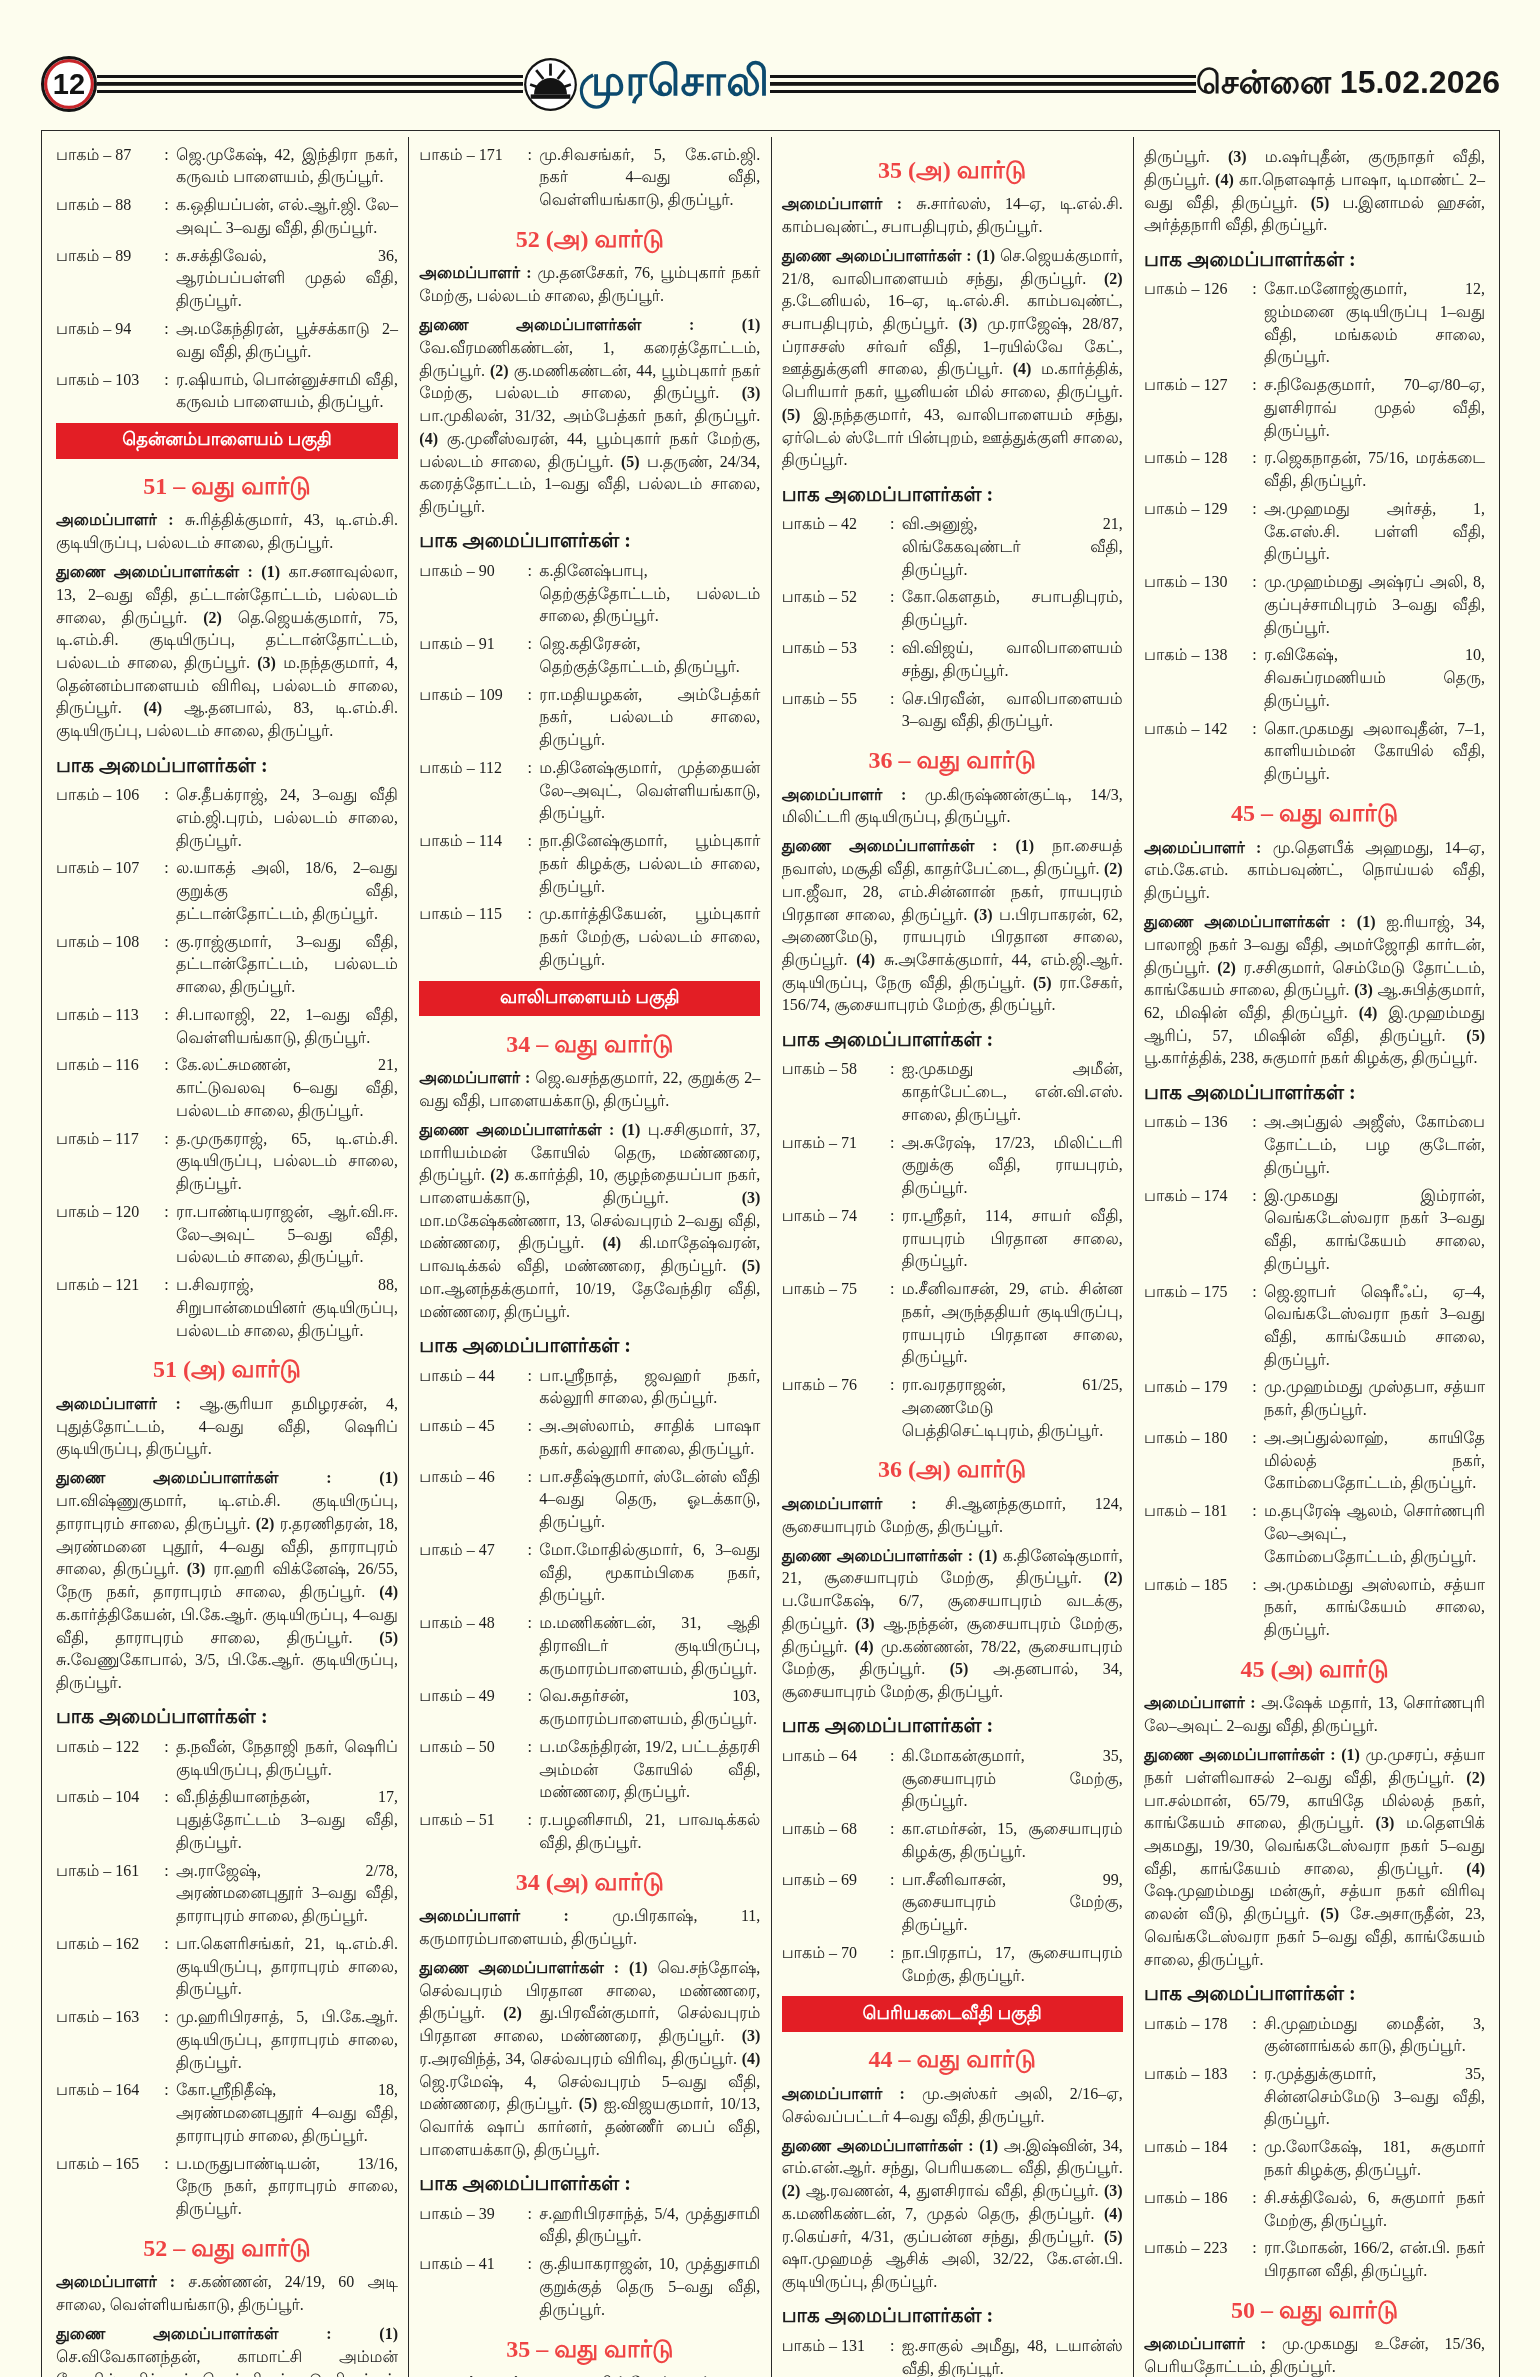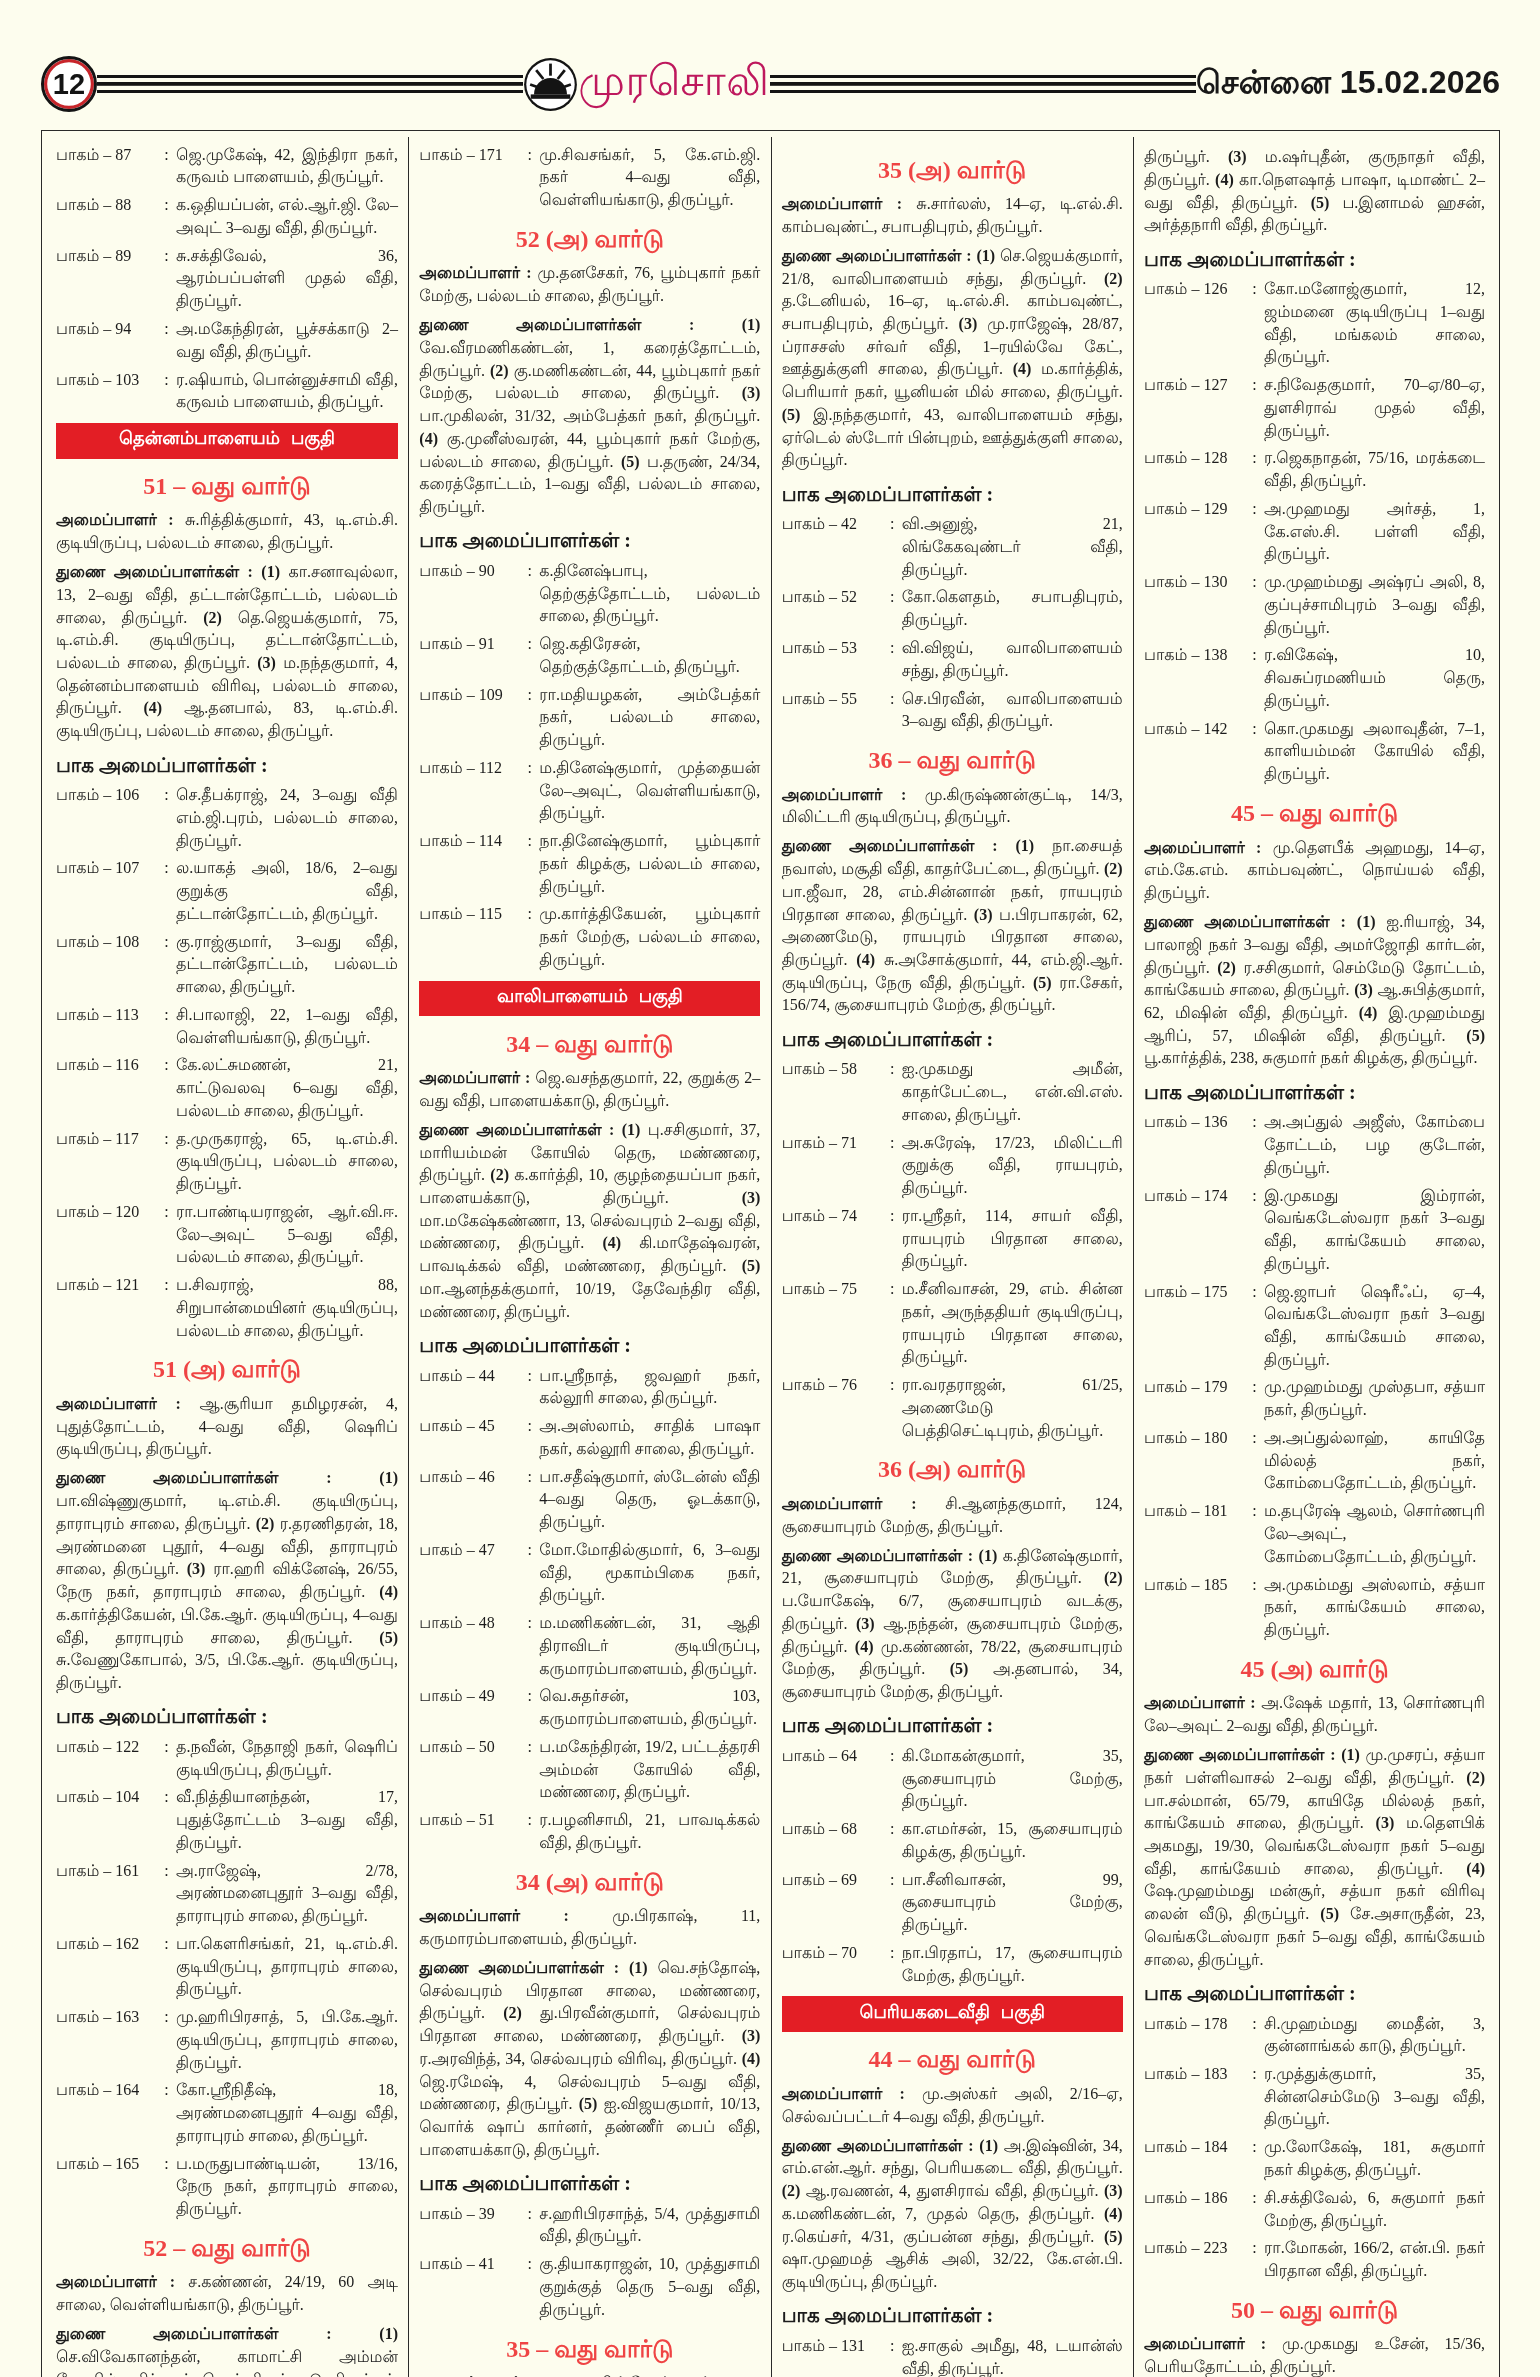--- a/index.html
+++ b/index.html
@@ -23,21 +23,21 @@
     font-weight:bold;font-size:29px;color:#141414;flex:0 0 auto;
     font-family:"Liberation Sans","DejaVu Sans",sans-serif;
   }
   .rule3{
     flex:1 1 auto;height:12.8px;
     border-top:3.8px solid #141414;border-bottom:3.8px solid #141414;
     background:linear-gradient(#141414,#141414) center/100% 3.8px no-repeat;
   }
   .logo{width:55px;height:55px;flex:0 0 auto;}
   .mast-title{
-    font-size:42px;font-weight:normal;color:#be185d;white-space:nowrap;
+    font-size:42px;font-weight:bold;color:#0c4a6e;white-space:nowrap;
     letter-spacing:0.6px;
   }
   .edition{
     font-size:32px;font-weight:bold;color:#181818;white-space:nowrap;
     font-family:"Liberation Sans","DejaVu Sans",sans-serif;
   }
   
   .frame{
     margin:11.5px 41px 38px 41px;
     border:1.3px solid #2a2a2a;
@@ -51,21 +51,20 @@
   .col{
     padding:5.1px 10.2px 12.8px 10.2px;
     font-size:16px;line-height:1.42;text-align:justify;
   }
   .col + .col{border-left:1.3px solid #2a2a2a;}
   
   .banner{
     background:#e31e25;color:#ffffff;font-weight:bold;
     text-align:center;font-size:18px;padding:4.5px 1.3px 5.7px 1.3px;
     margin:9px 0 5.1px 0;
-    font-family:Liberation Mono, monospace;
   }
   .ward{
     color:#ef4444;font-weight:bold;text-align:center;
     font-size:24px;margin:10.2px 0 6.4px 0;
   }
   .para{margin:3.8px 0 6.4px 0;}
   .para b{font-weight:bold;}
   .partshead{
     font-weight:bold;font-size:20px;
     margin:7.7px 0 5.1px 0;

